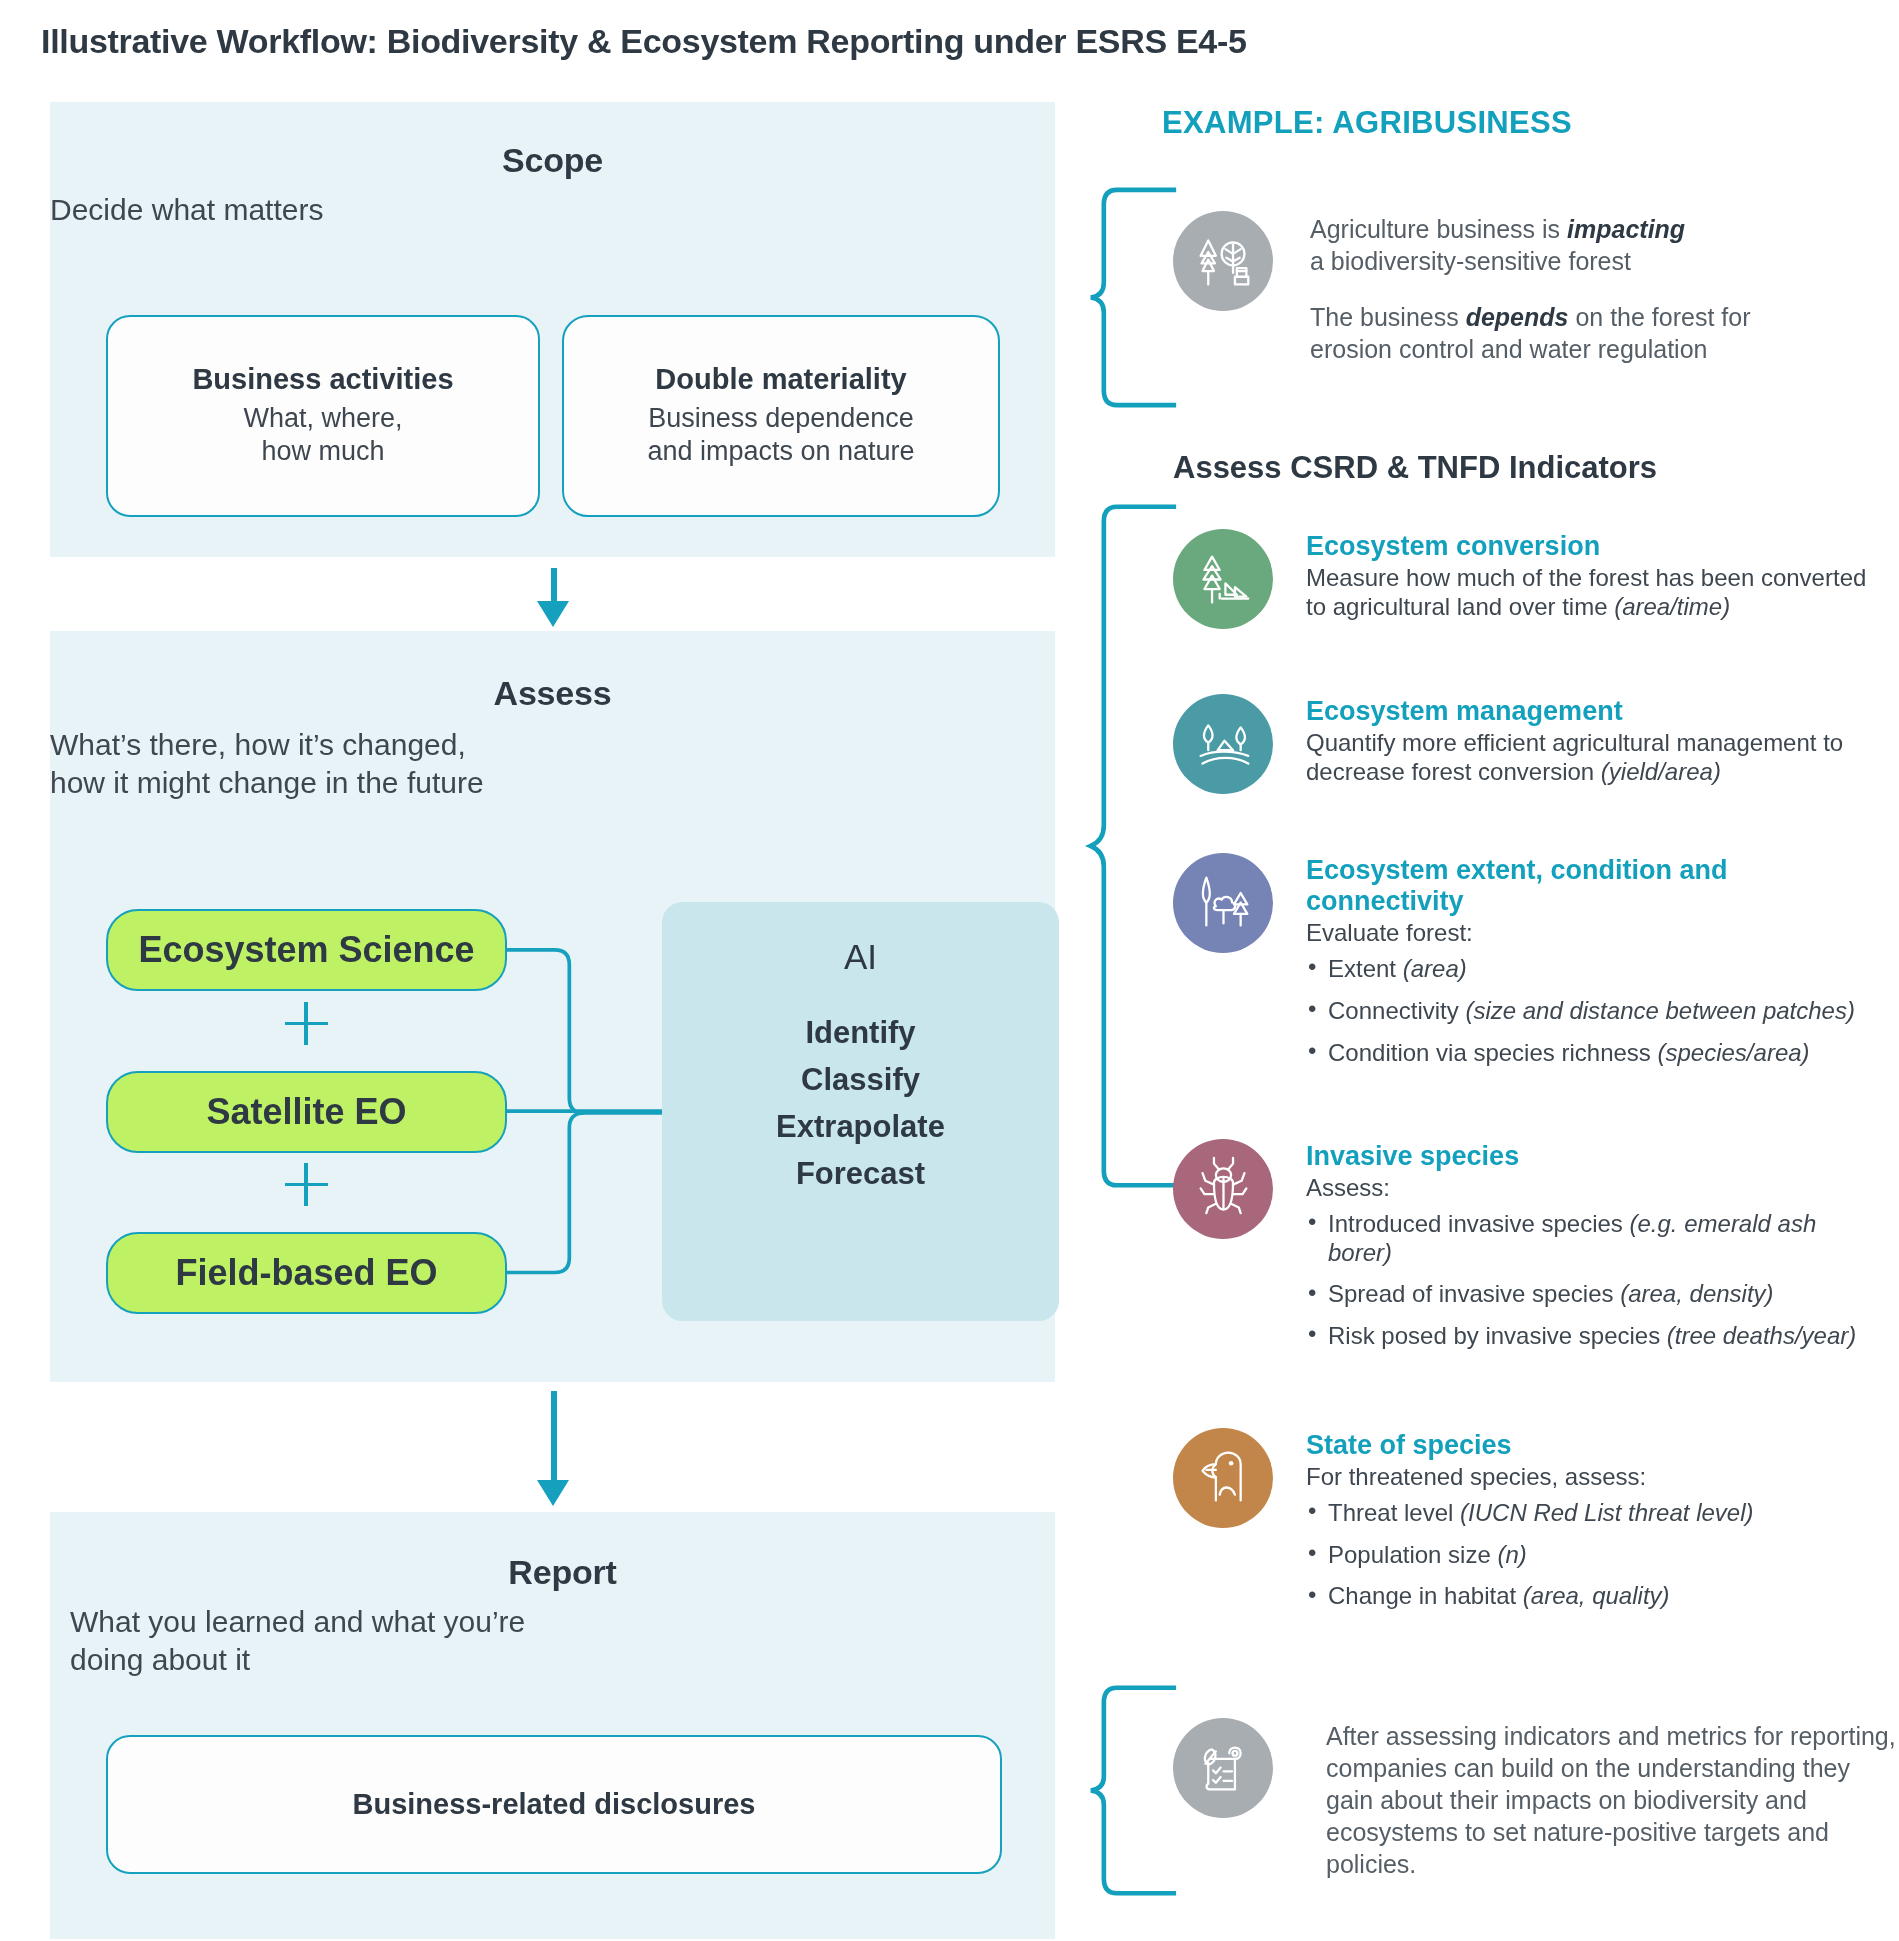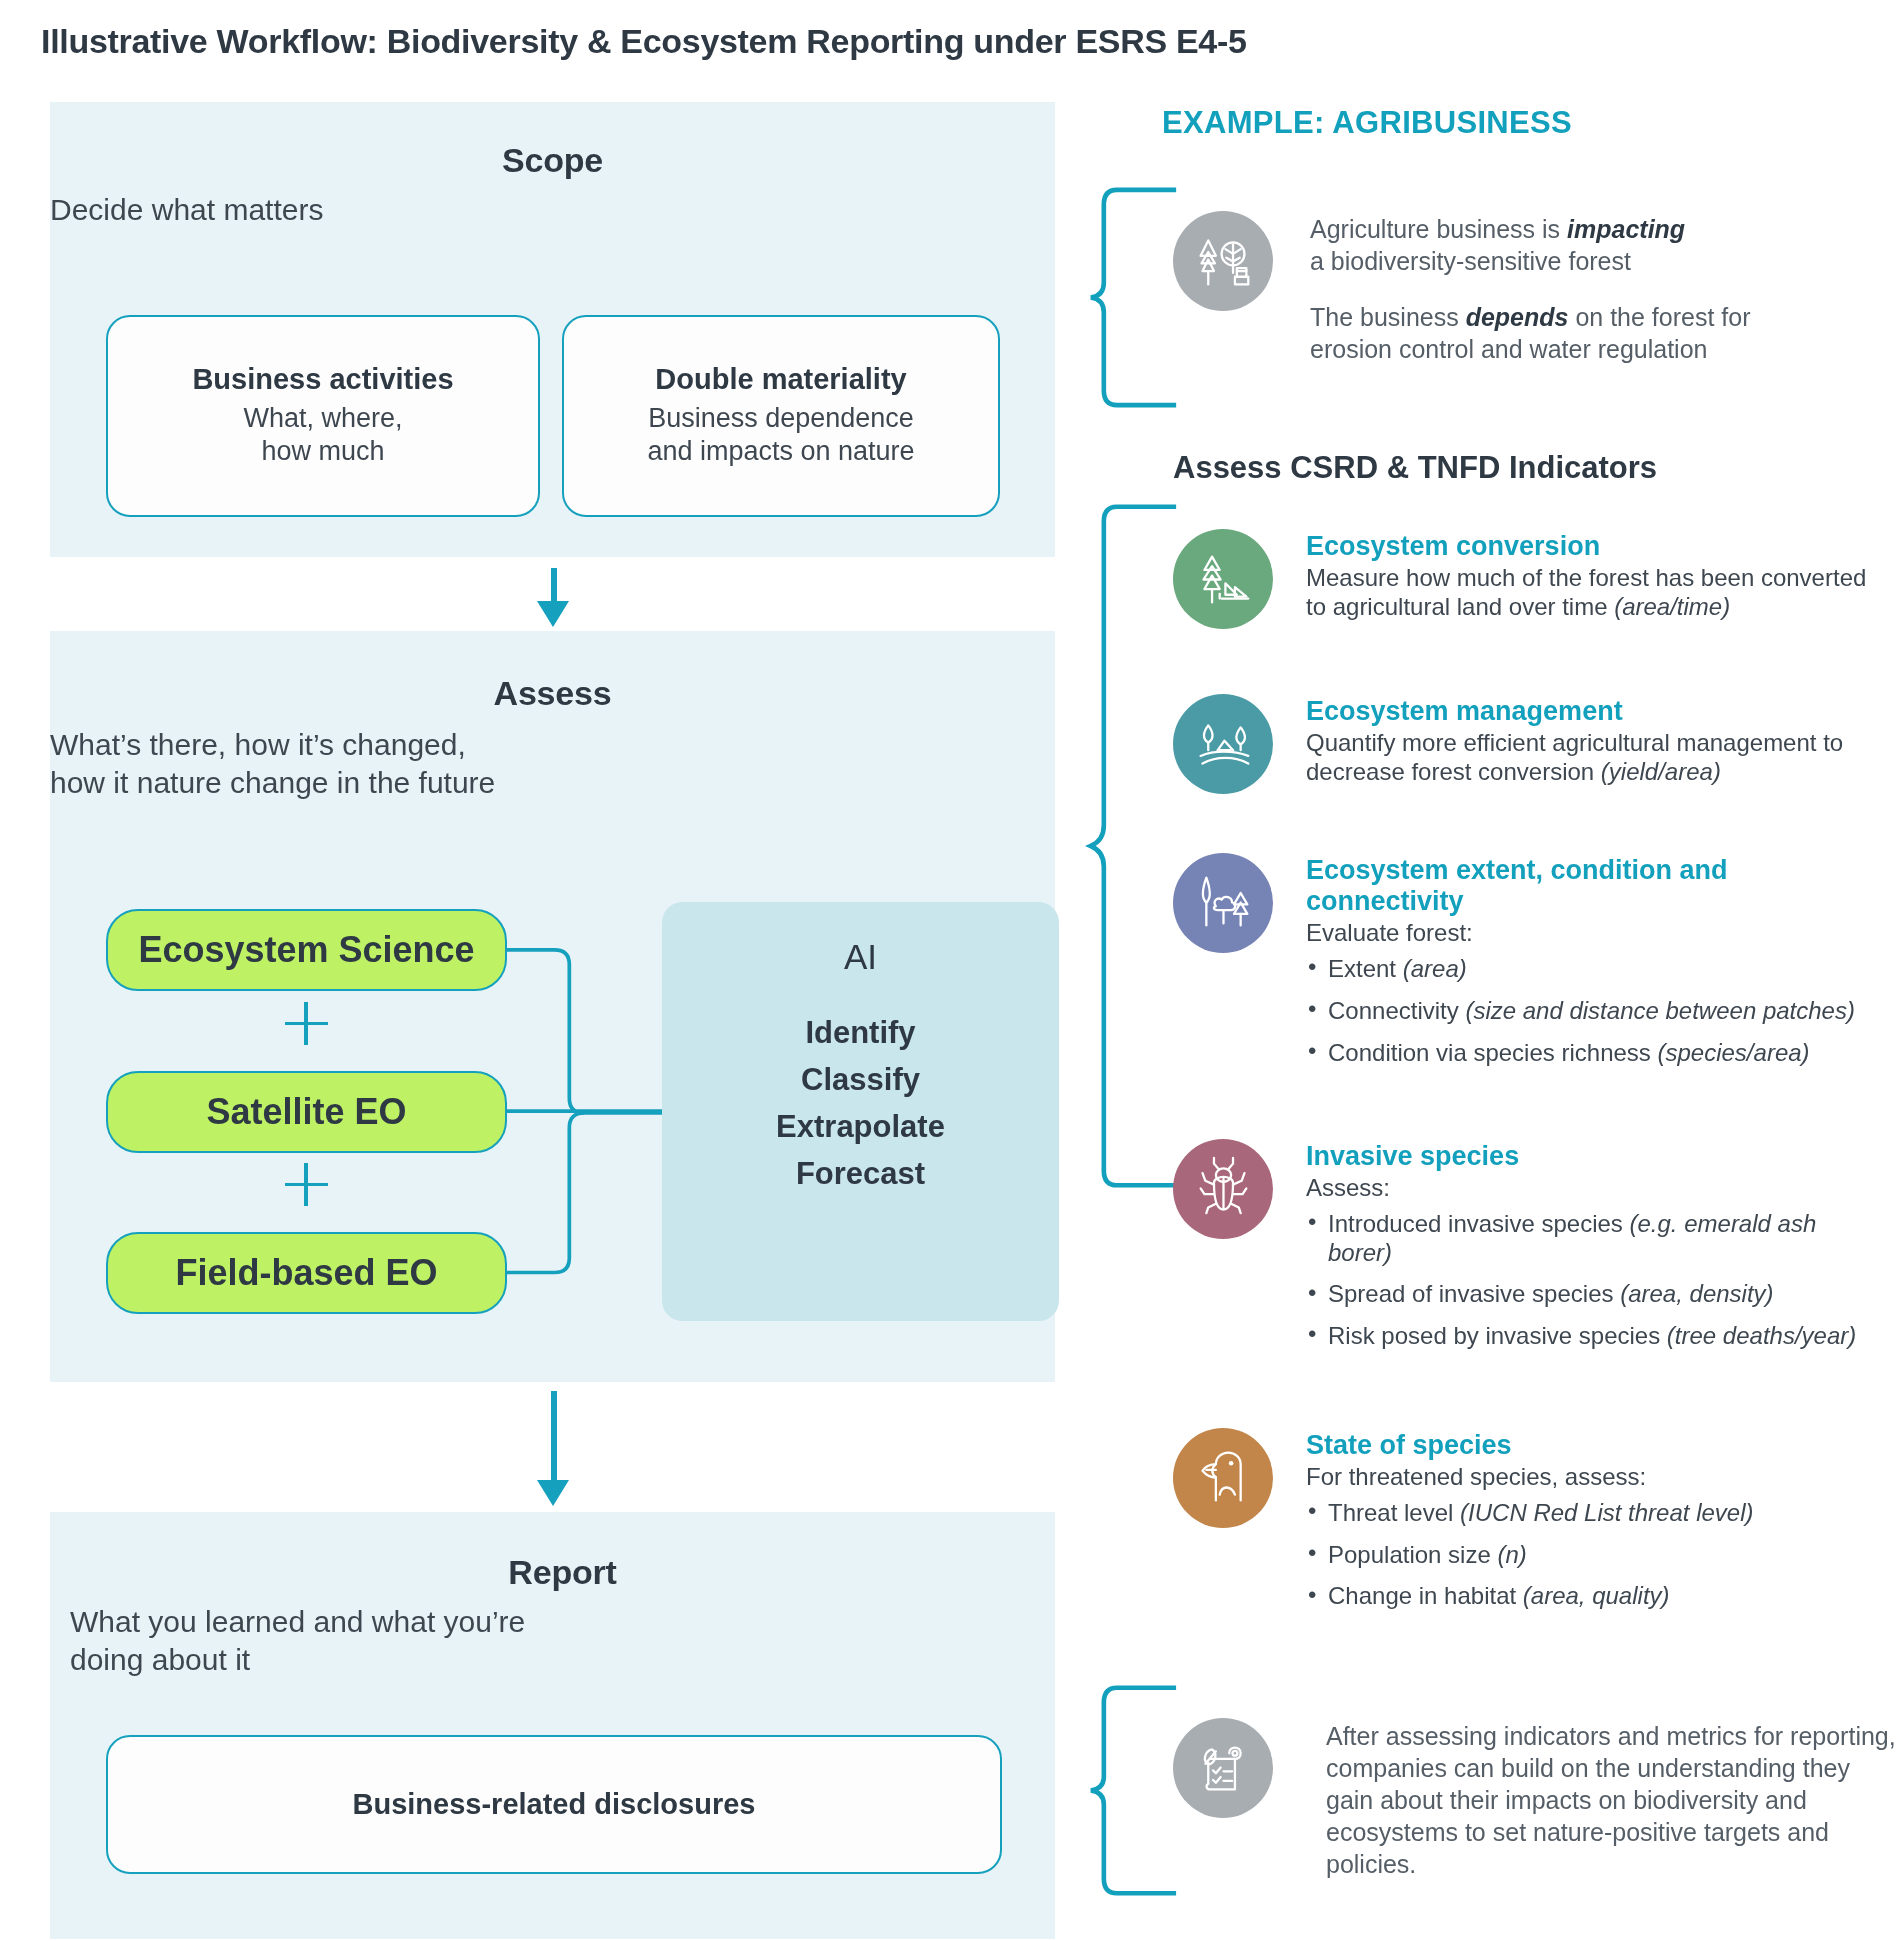--- a/index.html
+++ b/index.html
@@ -71,21 +71,21 @@
     font-size: 27px;
     line-height: 1.25;
     color: #3e4750;
   }
 
   
   #card-business-activities {
     position: absolute; left: 56px;  top: 213px; width: 434px; height: 202px;
   }
   #card-double-materiality {
-    position: absolute; left: 512px; top: 213px; width: 438px; height: 202px;
+    position: absolute; left: 512px; top: 213px; width: 438px; height: 202px; border-radius: 26px;
   }
 
   
   .down-arrow {
     position: absolute;
     left: 551px;
     width: 5.6px;
     background: #15a0bd;
   }
   .down-arrow::after {
@@ -246,21 +246,21 @@
     <div class="card-body" style="white-space:pre-line;">Business dependence
 and impacts on nature</div>
   </div>
 </div>
 
 <div class="down-arrow" id="arrow-scope-assess"></div>
 
 <div class="stage-panel" id="stage-assess">
   <div class="stage-title" style="margin-top:43px;">Assess</div>
   <div class="stage-sub" style="margin-top:13px;white-space:pre-line;">What’s there, how it’s changed,
-how it nature change in the future</div>
+how it might change in the future</div>
 
   <div class="pill" id="pill-eco-science">Ecosystem Science</div>
   <div class="plus" id="plus-1">
       <span class="h"></span>
       <span class="v"></span>
     </div>
   <div class="pill" id="pill-satellite">Satellite EO</div>
   <div class="plus" id="plus-2">
       <span class="h"></span>
       <span class="v"></span>

